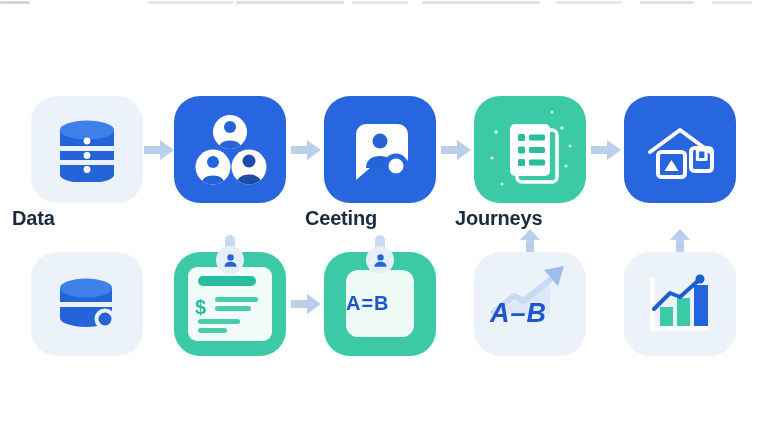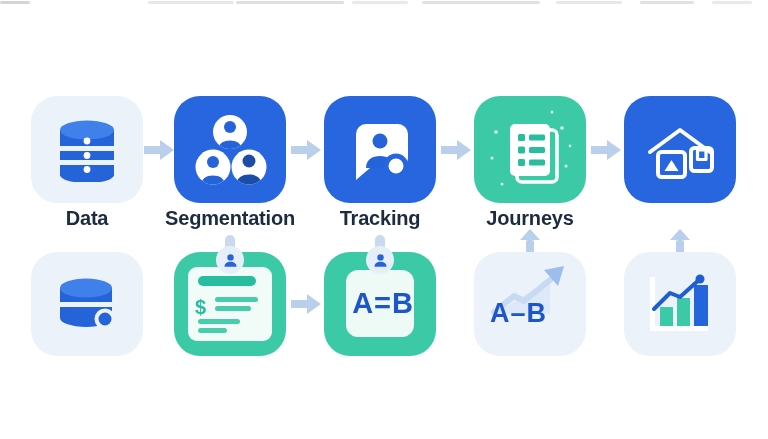--- a/index.html
+++ b/index.html
@@ -5,36 +5,36 @@
   html,body{margin:0;padding:0;background:#fff;}
   .canvas{position:relative;width:768px;height:439px;background:#ffffff;overflow:hidden;
           font-family:"Liberation Sans",sans-serif;}
   .top-edge{position:absolute;top:0;left:0;width:768px;height:5px;}
   .top-edge span{position:absolute;top:1px;height:3px;border-radius:2px;background:#c9c9c9;}
   .col{position:absolute;top:0;width:112px;height:439px;}
   .tile{position:absolute;left:0;width:112px;border-radius:26px;
         display:flex;align-items:center;justify-content:center;}
   .row1{top:96px;height:107px;}
   .row2{top:252px;height:104px;}
-  .t-light{background:var(--c-light-tile,#ecf2fa);}
+  .t-light{background:var(--c-light-tile,#ecf2fa);font-style:italic;}
   .t-blue{background:var(--c-blue,#2766df);}
   .t-teal{background:var(--c-teal,#3cc9a6);}
-  .label{position:absolute;top:205px;left:-19px;width:150px;text-align:center;
+  .label{position:absolute;top:205px;left:-19px;width:150px;
          font-size:20px;line-height:26px;font-weight:700;letter-spacing:-0.2px;
          color:var(--c-label-text,#1c2b3d);}
   .pin{position:absolute;top:235px;left:51px;width:10px;height:16px;border-radius:5px;
        background:var(--c-connector,#c9daf0);z-index:1;}
   .bubble{position:absolute;top:246px;left:42px;width:28px;height:28px;border-radius:50%;
           background:var(--c-bubble-bg,#e6eefa);z-index:2;
           display:flex;align-items:center;justify-content:center;}
   .uparrow{position:absolute;top:229px;left:45px;}
   .harrow{position:absolute;}
   .ab-box{position:absolute;left:22px;top:18px;width:68px;height:67px;border-radius:12px;
-          background:#eefaf6;display:flex;align-items:center;justify-content:flex-end;
-          font-size:29px;font-weight:700;letter-spacing:1px;color:var(--c-ab-blue,#1d56c8);}
+          background:#eefaf6;display:flex;align-items:center;justify-content:flex-start;
+          font-size:20px;font-weight:700;letter-spacing:1px;color:var(--c-ab-blue,#1d56c8);}
   .trend-svg{position:absolute;left:12px;top:12px;}
   .ab-text{position:absolute;left:16px;top:46px;font-size:27px;font-weight:700;
            letter-spacing:1px;color:var(--c-ab-blue,#1d56c8);}
   .f-white{fill:#ffffff;}
   .f-blue{fill:var(--c-icon-blue,#2563d9);}
   .f-dark{fill:var(--c-dark-person,#1b4da8);}
   .f-teal-d{fill:var(--c-card-teal,#27bd9e);}
   .f-teal-l{fill:var(--c-card-teal-light,#49ccac);}
   .s-white{stroke:#ffffff;fill:none;stroke-width:4;stroke-linejoin:round;stroke-linecap:round;}
   .arrow-f{fill:var(--c-arrow,#b9cfeb);}
@@ -105,21 +105,20 @@
           <circle cx="23" cy="52" r="6" class="f-blue"></circle>
           <path d="M11 76 c0-7 5-10.5 12-10.5 s12 3.5 12 10.5 z" class="f-blue"></path>
         </g>
         <circle cx="59" cy="57" r="17.5" class="f-white"></circle>
         <g clip-path="url(#cp3)">
           <circle cx="59" cy="51" r="6.5" class="f-dark"></circle>
           <path d="M46 76 c0-8 6-11.5 13-11.5 s13 3.5 13 11.5 z" class="f-dark"></path>
         </g>
       </svg>
     </div>
-    <div class="label">Segmentation</div>
     <div class="pin"></div>
     <div class="bubble">
       <svg width="15" height="15" viewBox="0 0 15 15">
         <circle cx="7.5" cy="4.4" r="3.2" class="f-blue"></circle>
         <path d="M1.5 13.8 c0-3.4 2.6-5 6-5 s6 1.6 6 5 z" class="f-blue"></path>
       </svg>
     </div>
     <div class="tile row2 t-teal">
       <svg width="84" height="74" viewBox="0 0 84 74">
         <rect x="0" y="0" width="84" height="74" rx="9" fill="#f1fcf9"></rect>
@@ -142,21 +141,21 @@
           </clipPath>
         </defs>
         <path d="M14 22 a10 10 0 0 1 10 -10 h32 a10 10 0 0 1 10 10 v24 a10 10 0 0 1 -10 10 H28 L14 68 Z" class="f-white"></path>
         <g clip-path="url(#cpb)">
           <circle cx="38" cy="29" r="7.5" class="f-blue"></circle>
           <path d="M24 56 c0-8.5 6.5-12 14-12 s14 3.5 14 12 z" class="f-blue"></path>
         </g>
         <circle cx="54" cy="54" r="10" fill="#ffffff" stroke="#2766df" stroke-width="5"></circle>
       </svg>
     </div>
-    <div class="label">Tracking</div>
+    <div class="label">Ceeting</div>
     <div class="pin"></div>
     <div class="bubble">
       <svg width="15" height="15" viewBox="0 0 15 15">
         <circle cx="7.5" cy="4.4" r="3.2" class="f-blue"></circle>
         <path d="M1.5 13.8 c0-3.4 2.6-5 6-5 s6 1.6 6 5 z" class="f-blue"></path>
       </svg>
     </div>
     <div class="tile row2 t-teal">
       <div class="ab-box">
         <span>A=B</span>

